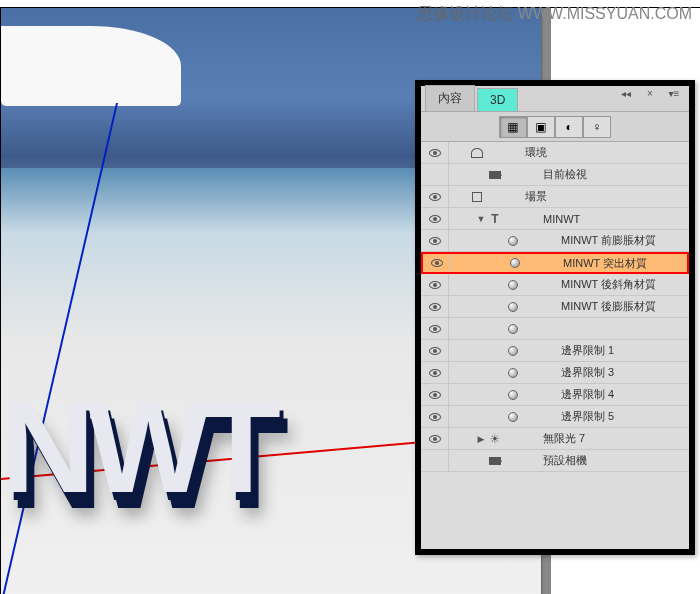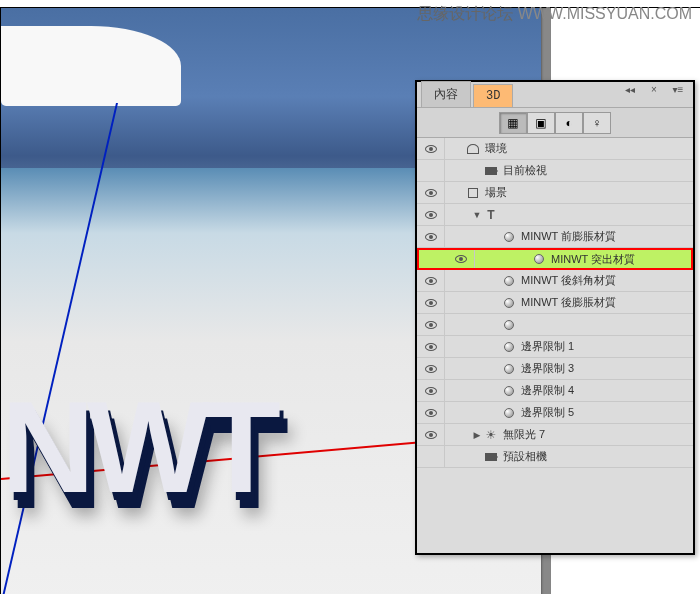--- a/index.html
+++ b/index.html
@@ -15,42 +15,42 @@
 .red-line { position: absolute; left: 0; top: 470px; width: 430px; height: 2px; background: #e00000; transform: rotate(-5deg); transform-origin: left; }
 
 .text3d { position: absolute; left: 0; bottom: 80px; font-size: 130px; font-weight: 900; font-family: Arial, sans-serif; color: #e8e8f0; letter-spacing: -8px; text-shadow: 4px 8px 0 #0a1840, 8px 16px 0 #0a1840, 12px 24px 15px rgba(0,0,0,0.3); }
 
 .doc-edge { position: absolute; left: 540px; top: 0; width: 10px; height: 594px; background: #888; box-shadow: inset 1px 0 2px rgba(0,0,0,0.3); }
 .doc-white { position: absolute; left: 550px; top: 0; width: 150px; height: 594px; background: #fff; }
 
 .watermark { position: absolute; right: 8px; top: 4px; font-size: 16px; color: #888; z-index: 5; }
 .watermark .cn { color: #666; }
 
-.panel { position: absolute; left: 415px; top: 80px; width: 280px; height: 475px; background: #d4d4d4; border: 2px solid #000000; box-shadow: 2px 2px 5px rgba(0,0,0,0.3); z-index: 10; }
+.panel { position: absolute; left: 415px; top: 80px; width: 280px; height: 475px; background: #d4d4d4; border: 6px solid #000000; box-shadow: 2px 2px 5px rgba(0,0,0,0.3); z-index: 10; }
 
 .panel-tabs { height: 26px; background: #d4d4d4; border-bottom: 1px solid #aaa; display: flex; align-items: flex-end; padding-left: 4px; position: relative; }
 .tab { padding: 4px 12px; font-size: 12px; color: #333; background: #c8c8c8; border: 1px solid #aaa; border-bottom: none; margin-right: 2px; cursor: pointer; }
-.tab.active { background: #fdba74; font-family: Liberation Mono, monospace; }
+.tab.active { background: #5eead4; }
 .panel-controls { position: absolute; right: 4px; top: 2px; display: flex; gap: 2px; }
 .panel-ctrl { width: 22px; height: 14px; font-size: 10px; color: #555; text-align: center; cursor: pointer; }
 
 .filter-bar { height: 30px; background: #d4d4d4; display: flex; justify-content: center; align-items: center; gap: 0; border-bottom: 1px solid #aaa; }
 .filter-btn { width: 28px; height: 22px; border: 1px solid #999; background: #ddd; display: flex; align-items: center; justify-content: center; font-size: 12px; cursor: pointer; }
 .filter-btn.active { background: #bbb; box-shadow: inset 1px 1px 2px rgba(0,0,0,0.3); }
 
 .tree { flex: 1; background: #dcdcdc; overflow: auto; height: calc(100% - 56px); }
 .tree-row { display: flex; align-items: center; height: 22px; font-size: 11px; color: #333; border-bottom: 1px solid #c8c8c8; cursor: pointer; }
 .vis-col { width: 28px; text-align: center; border-right: 1px solid #c8c8c8; height: 100%; display: flex; align-items: center; justify-content: center; }
 .eye { width: 12px; height: 8px; border: 1px solid #555; border-radius: 50%; position: relative; }
 .eye::after { content: ''; position: absolute; left: 3px; top: 1px; width: 4px; height: 4px; background: #555; border-radius: 50%; }
 .indent { display: inline-block; }
 .toggle-arrow { width: 12px; font-size: 9px; color: #555; text-align: center; }
 .row-icon { width: 16px; height: 14px; margin-right: 4px; display: flex; align-items: center; justify-content: center; font-size: 11px; }
-.row-label { flex: 1; }
-.highlighted { border: 2px solid #ff0000; background: #bef264; padding-left: 28px; }
+.row-label { flex: 1; margin-left: 36px; }
+.highlighted { border: 2px solid #ff0000; background: #fdba74; }
 
 .icon-env { width: 12px; height: 10px; border: 1px solid #555; border-radius: 50% 50% 0 0; }
 .icon-scene { width: 10px; height: 10px; border: 1px solid #555; }
 .icon-cam { width: 12px; height: 8px; background: #555; position: relative; }
 .icon-cam::after { content: ''; position: absolute; right: -4px; top: 1px; border: 3px solid transparent; border-left-color: #555; }
 .icon-text { font-weight: bold; font-size: 12px; color: #555; }
 .icon-mat { width: 10px; height: 10px; border-radius: 50%; background: radial-gradient(circle at 30% 30%, #fff, #888); border: 1px solid #666; }
 .icon-light { color: #555; font-size: 12px; }
 </style>
 </head>
@@ -131,20 +131,21 @@
       </div>
       <div class="tree-row">
         <div class="vis-col">
           <div class="eye"></div>
         </div>
         <span class="indent" style="width: 26px;"></span>
         <span class="toggle-arrow">▼</span>
         <span class="row-icon">
           <span class="icon-text">T</span>
         </span>
+        <span class="row-label">MINWT</span>
       </div>
       <div class="tree-row">
         <div class="vis-col">
           <div class="eye"></div>
         </div>
         <span class="indent" style="width: 44px;"></span>
         <span class="toggle-arrow"></span>
         <span class="row-icon">
           <div class="icon-mat"></div>
         </span>

